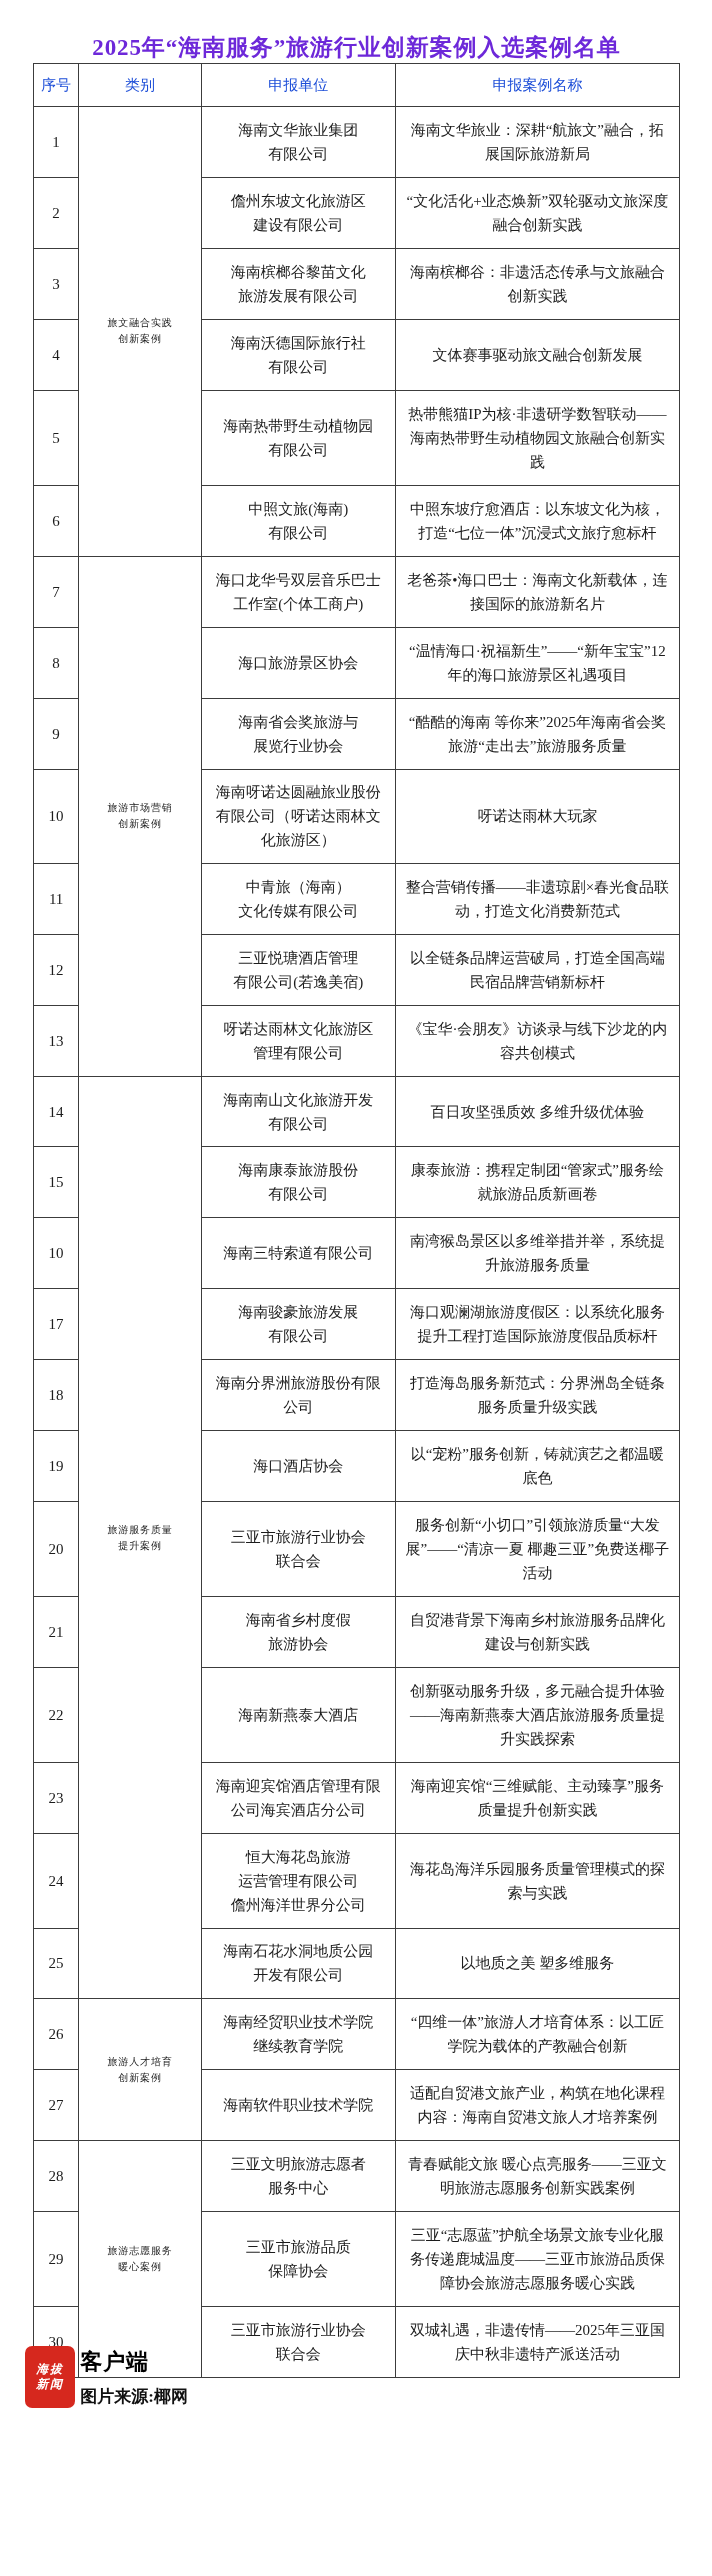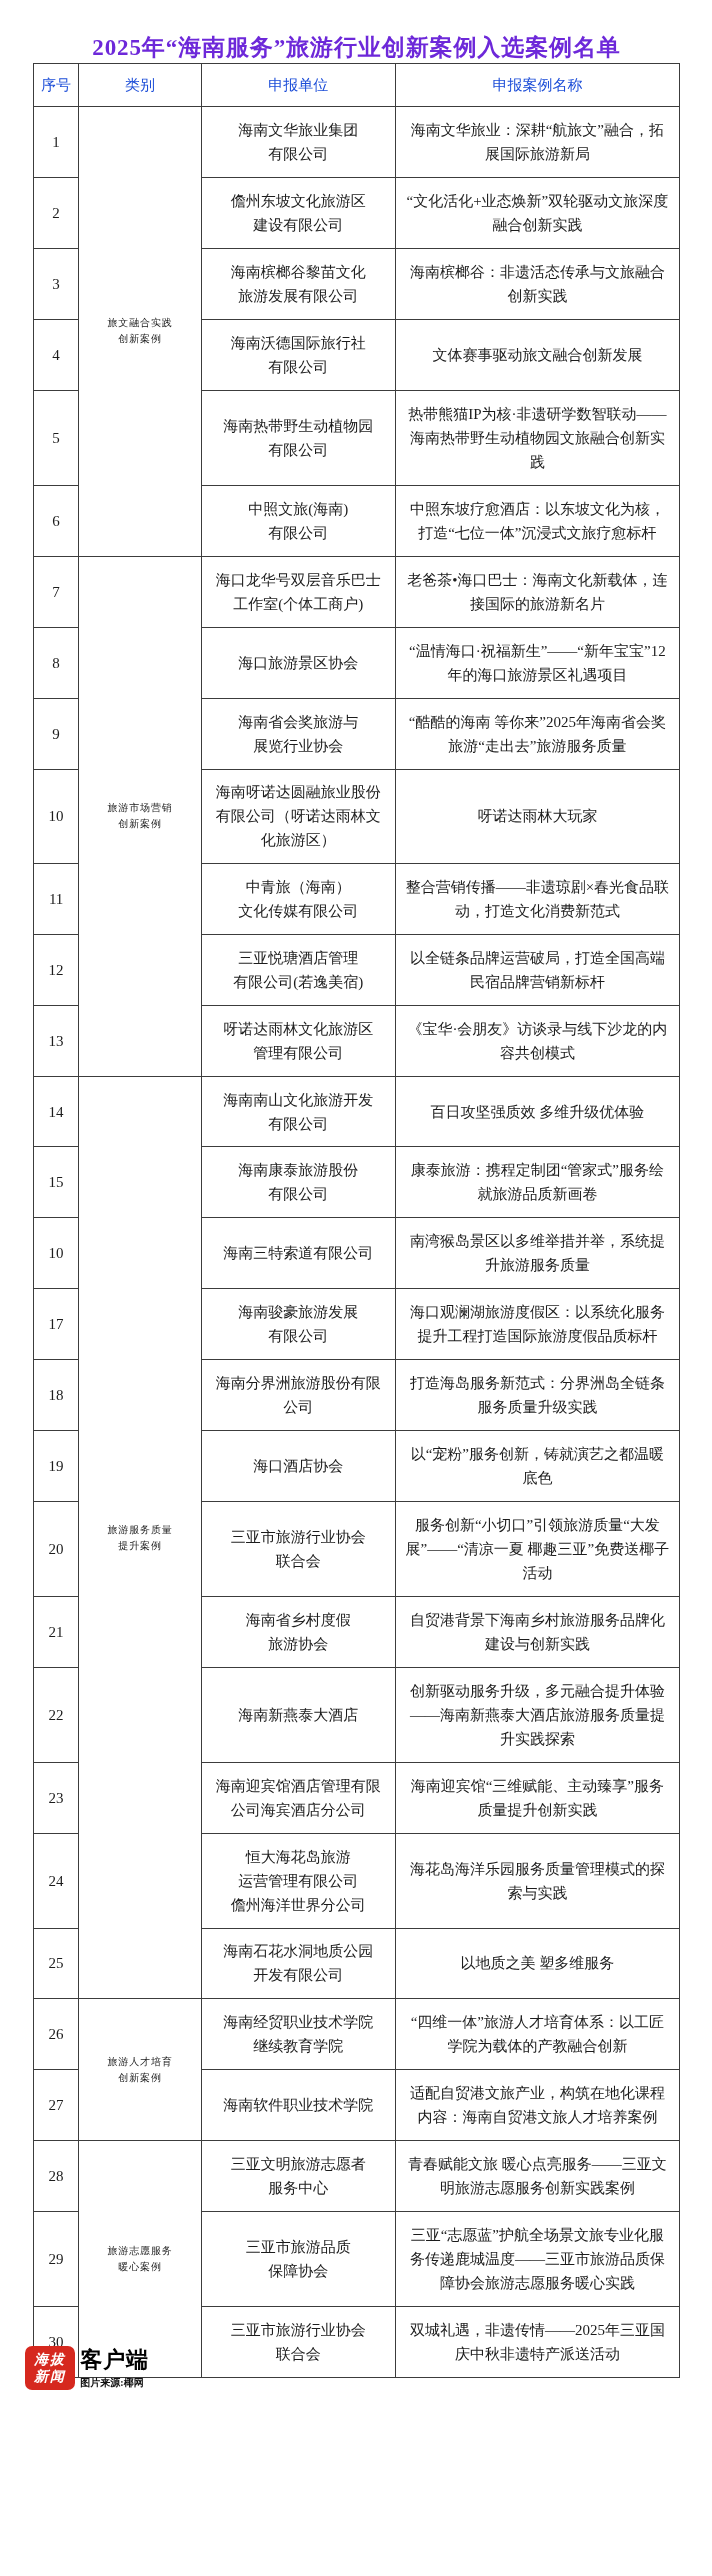--- a/index.html
+++ b/index.html
@@ -61,48 +61,48 @@
     position: relative;
     margin-top: -32px;
     margin-left: -8px;
     display: flex;
     align-items: flex-end;
     z-index: 5;
     width: 267px;
   }
   .logo-box {
     width: 50px;
-    height: 44px;
+    height: 62px;
     border-radius: 7.1px;
     background: #d6281e;
     color: #ffffff;
     display: flex;
     flex-direction: column;
     align-items: center;
     justify-content: center;
     font-weight: bold;
-    font-size: 14px;
+    font-size: 12px;
     line-height: 1.25;
     letter-spacing: 1.8px;
     flex: 0 0 auto;
     font-style: italic;
   }
   .footer-texts { margin-left: 5.3px; padding-bottom: 0; }
   .client-label {
     font-size: 22px;
     font-weight: bold;
     color: #000;
     line-height: 1.05;
     letter-spacing: 0.9px;
   }
   .source-label {
-    font-size: 10px;
+    font-size: 17px;
     font-weight: bold;
     color: #111;
-    margin-top: 5px;
+    margin-top: 12px;
   }
 </style>
 </head>
 <body>
 
 <div class="sheet">
   <div class="doc-title">2025年“海南服务”旅游行业创新案例入选案例名单</div>
 
   <table class="case-table">
     <colgroup>

